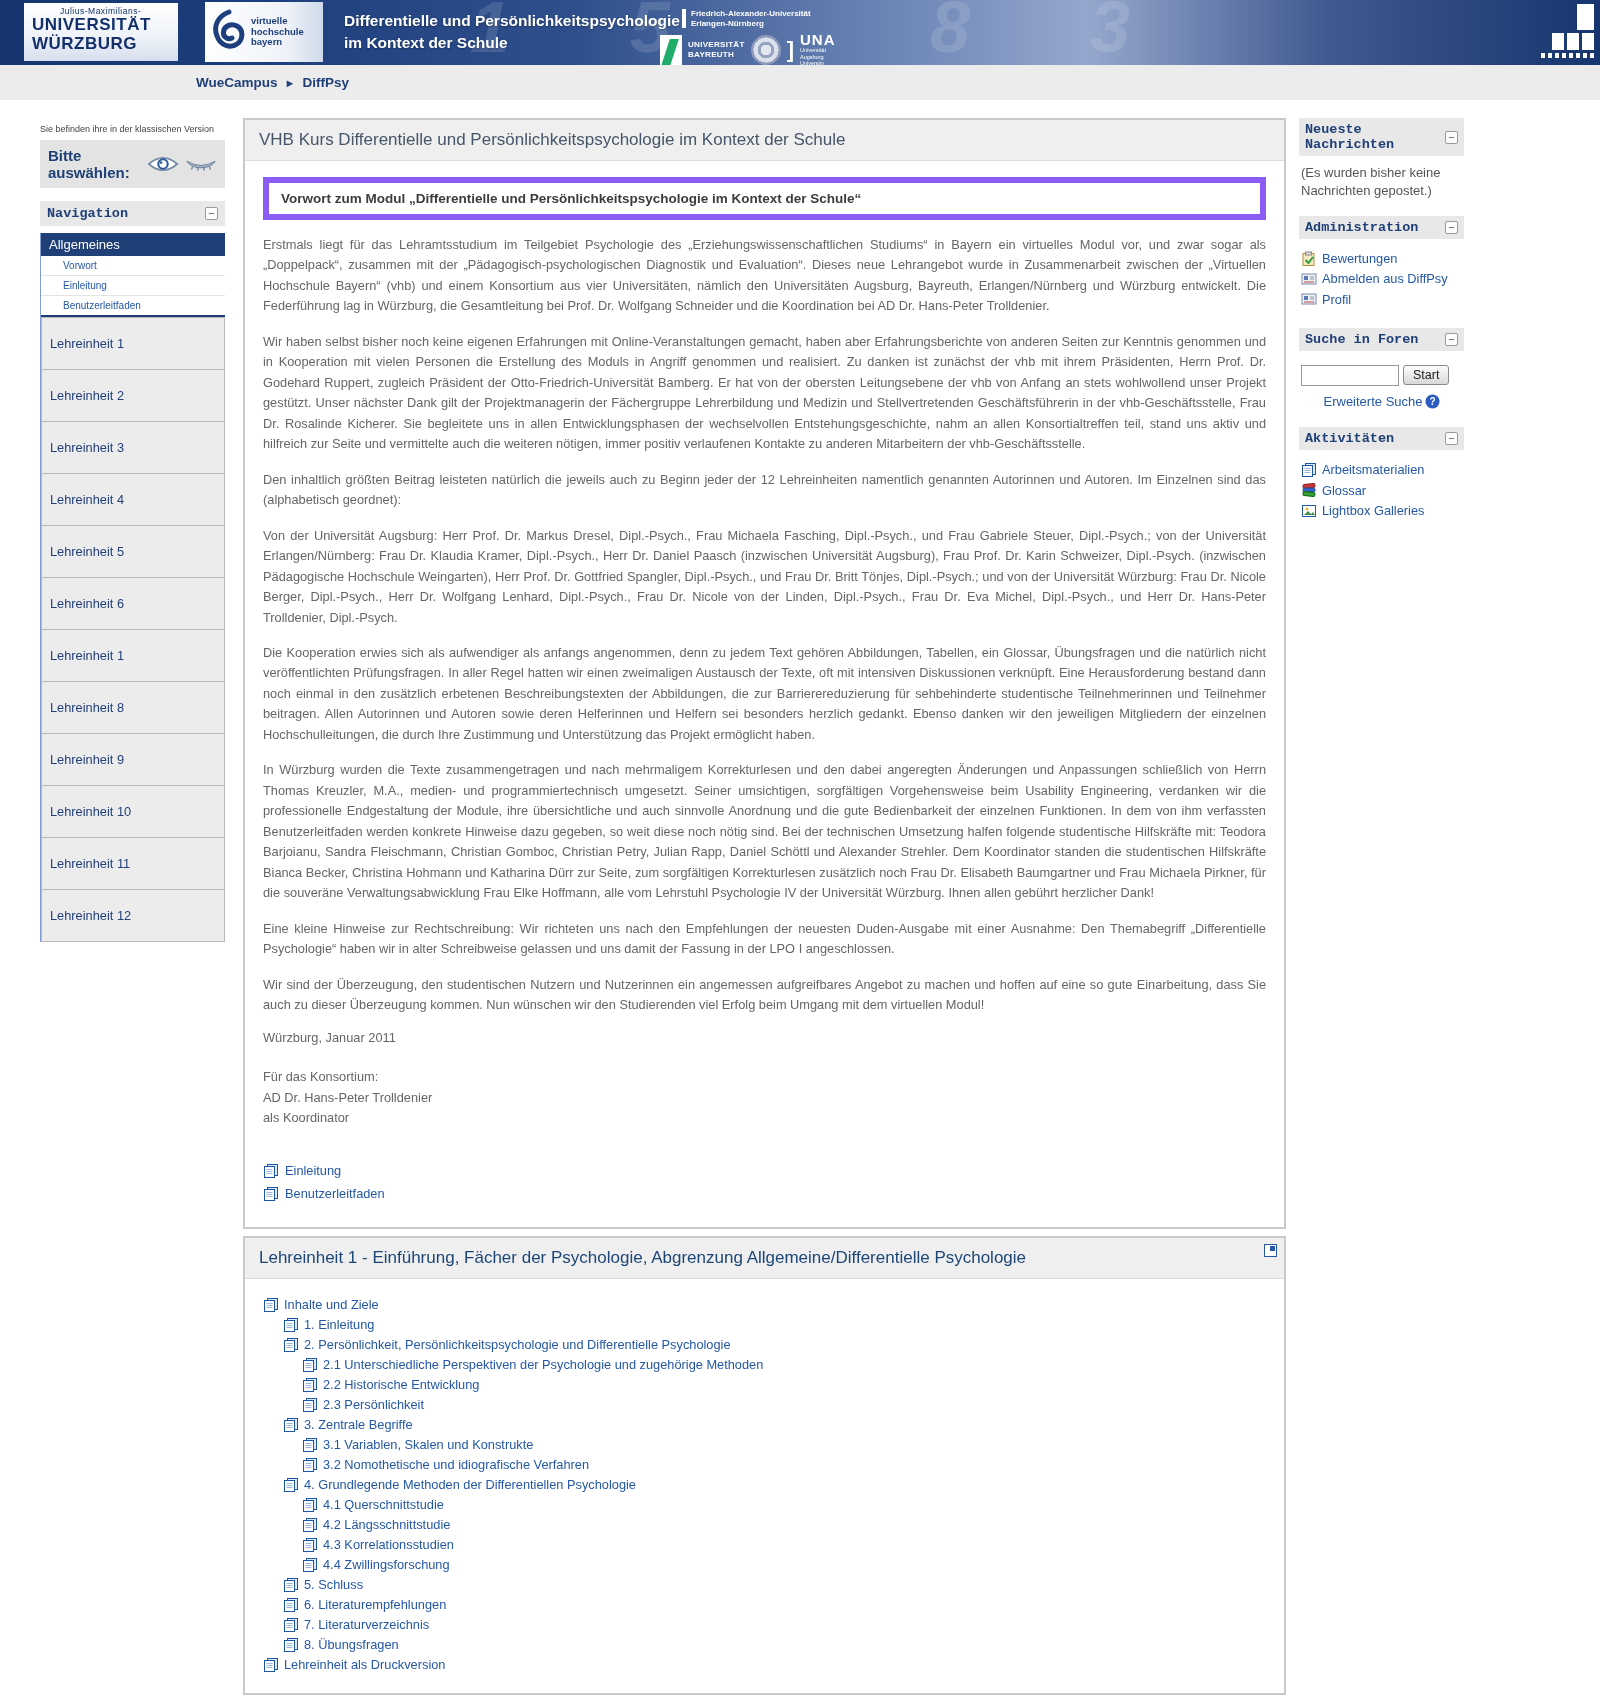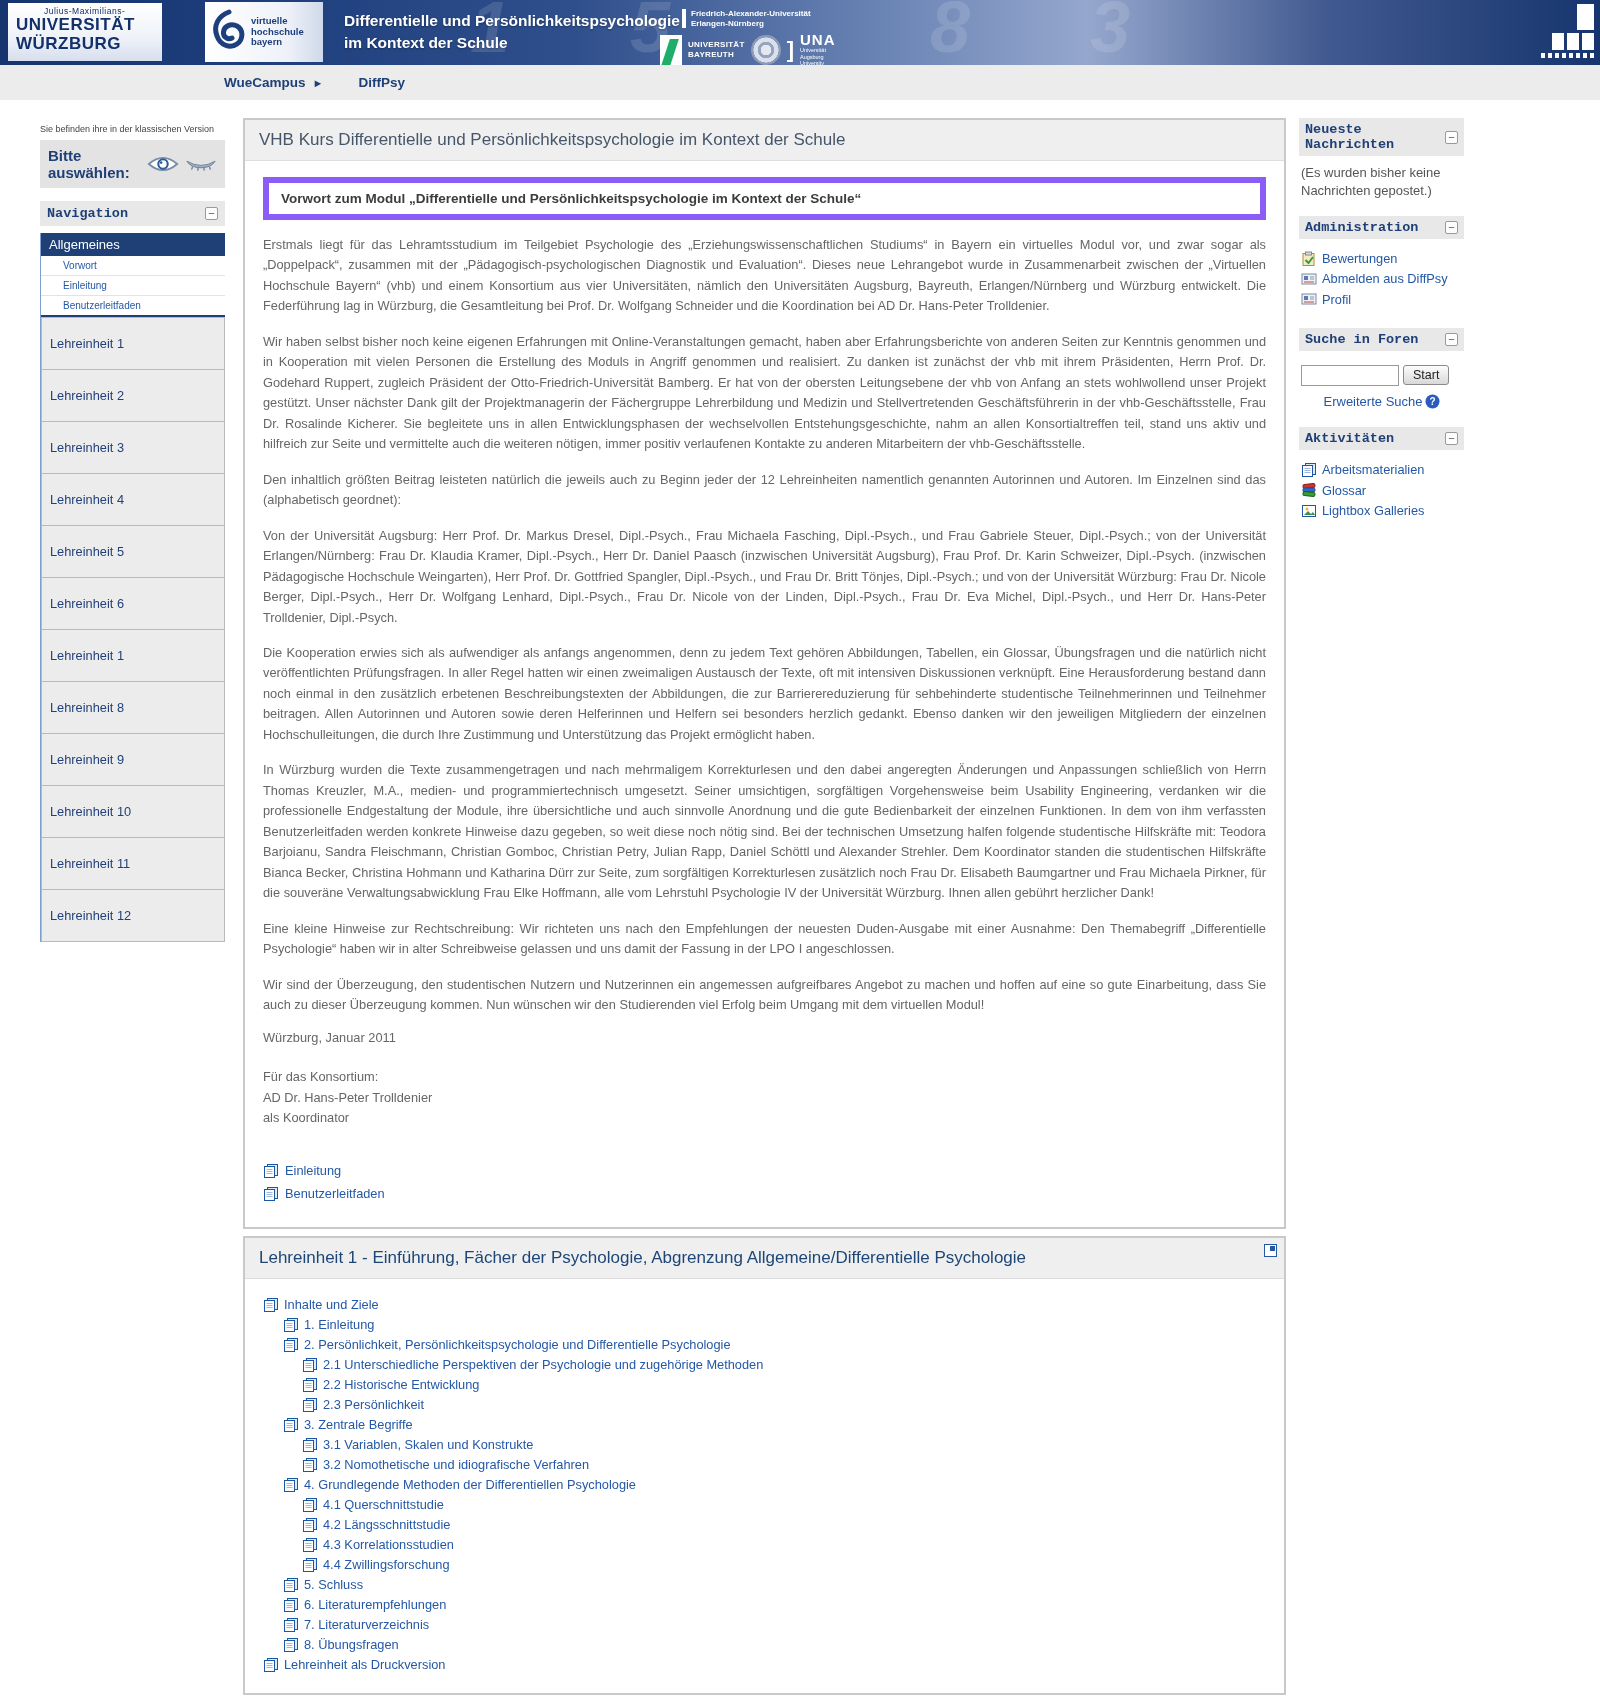--- a/index.html
+++ b/index.html
@@ -11,21 +11,21 @@
   .top-header{
     position:relative; height:65px;
     background:linear-gradient(90deg,#16356e 0%,#1d3e7c 16%,#2f4f8c 36%,#6d86b6 56%,#95a7cd 68%,#41598f 83%,#16356e 100%);
     overflow:hidden;
   }
   .hdr-watermark{
     position:absolute; left:470px; top:-14px; font-size:72px; font-weight:bold;
     color:rgba(255,255,255,0.13); letter-spacing:120px; white-space:nowrap; font-style:italic;
   }
   .uw-logo{
-    position:absolute; left:8px; top:3px; width:154px; height:58px;
+    position:absolute; left:24px; top:3px; width:154px; height:58px;
     background:linear-gradient(180deg,#ffffff 0%,#eef2f8 60%,#d7dfee 100%);
     color:#13306b; padding:3px 6px 0 8px; 
   }
   .uw-pre{ font-size:8.5px; letter-spacing:.5px; padding-left:28px; }
   .uw-main{ font-size:17px; font-weight:bold; letter-spacing:.5px; line-height:1.1; }
   .vhb-logo{
     position:absolute; left:205px; top:2px; width:118px; height:60px;
     background:linear-gradient(90deg,#ffffff 0%,#eef2f8 70%,#cfd9ea 100%);
     display:flex; align-items:center; gap:4px; padding:2px 4px;
   }
@@ -44,21 +44,21 @@
   .una-lines{ font-size:5.5px; line-height:1.2; }
   .win-blocks{ position:absolute; right:6px; top:4px; display:flex; flex-direction:column; align-items:flex-end; gap:3px; }
   .wb-row{ display:flex; gap:3px; }
   .wb{ background:#fff; }
   .wb-big{ width:17px; height:26px; }
   .wb-mid{ width:12px; height:17px; }
   .wb-sm{ width:4px; height:5px; }
 
   
   .crumb-bar{ height:35px; background:#ececec; display:flex; align-items:center; padding-left:196px; }
-  .crumb-bar a{ color:#1f3f77; font-weight:bold; font-size:13.5px;margin-left:28px; }
+  .crumb-bar a{ color:#1f3f77; font-weight:bold; font-size:13.5px; }
   .crumb-sep{ color:#1f3f77; font-size:11px; margin:0 7px; }
 
   
   .page{ display:flex; align-items:flex-start; padding:18px 0 0 40px; }
   .left-col{ width:185px; flex:none; }
   .main-col{ width:1043px; flex:none; margin-left:18px; }
   .right-col{ width:165px; flex:none; margin-left:13px; }
 
   
   .version-note{ font-size:9px; color:#444; margin:6px 0 6px 0; }

